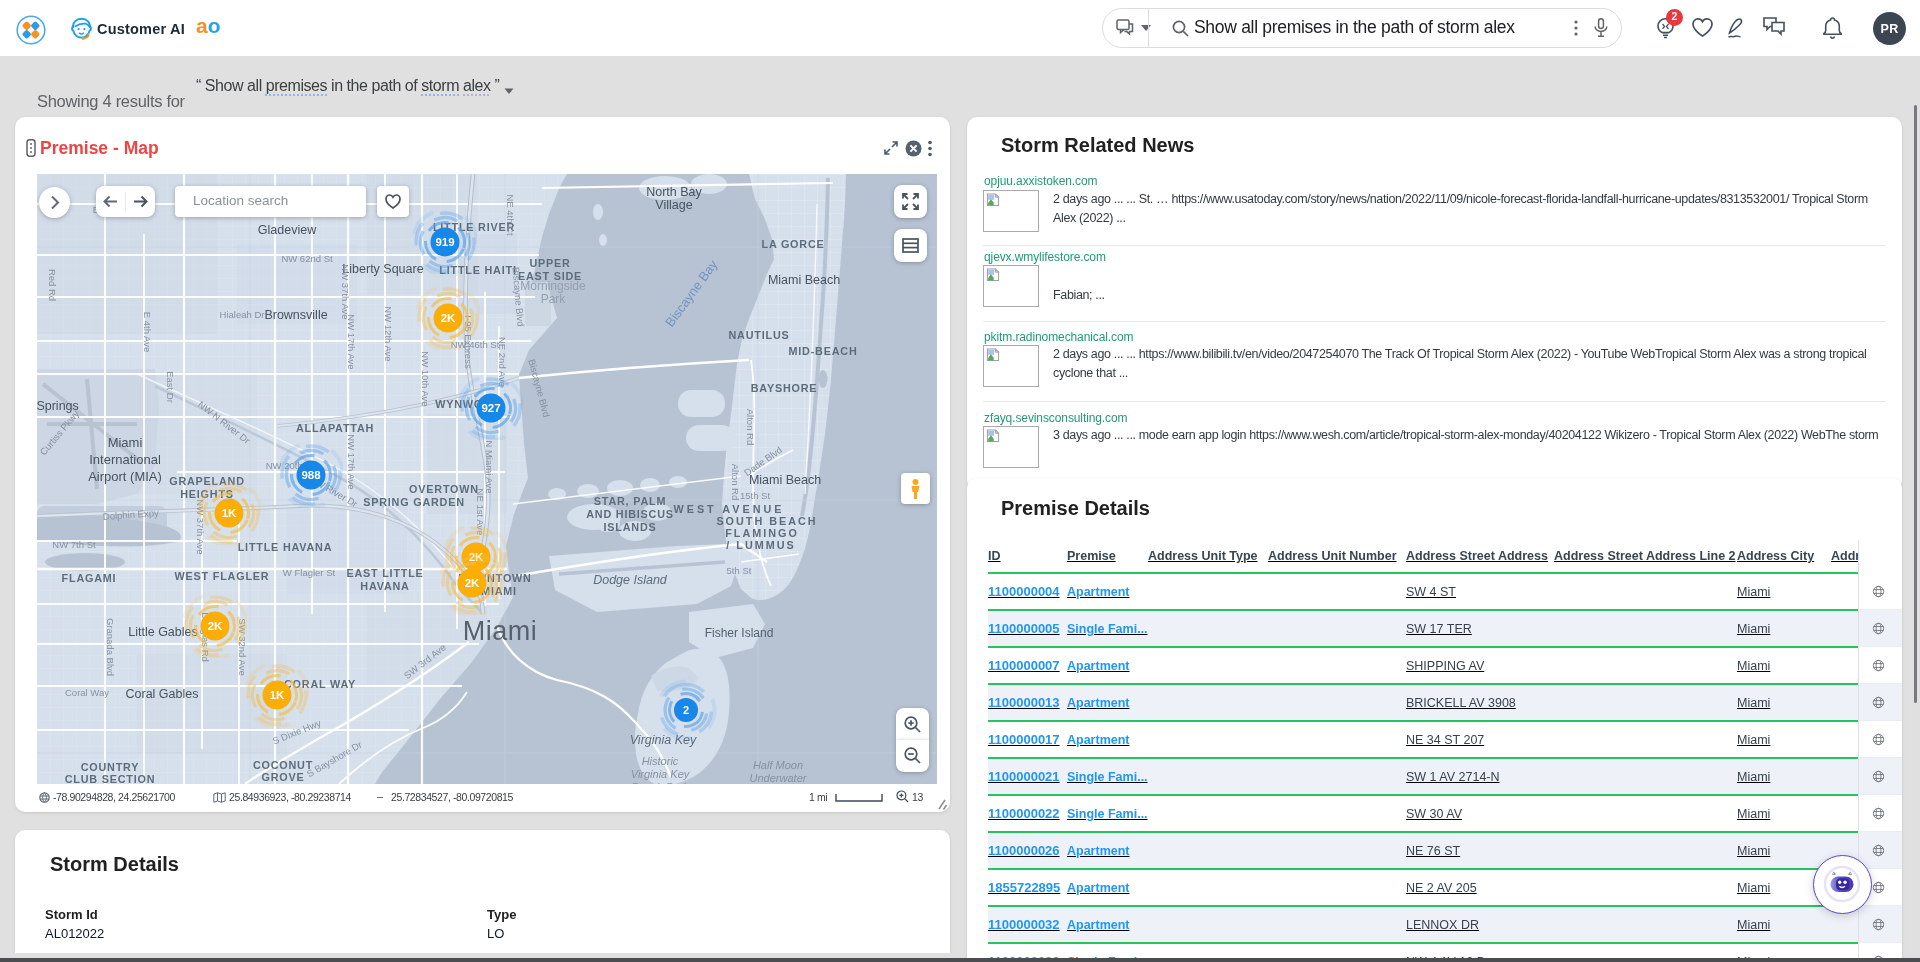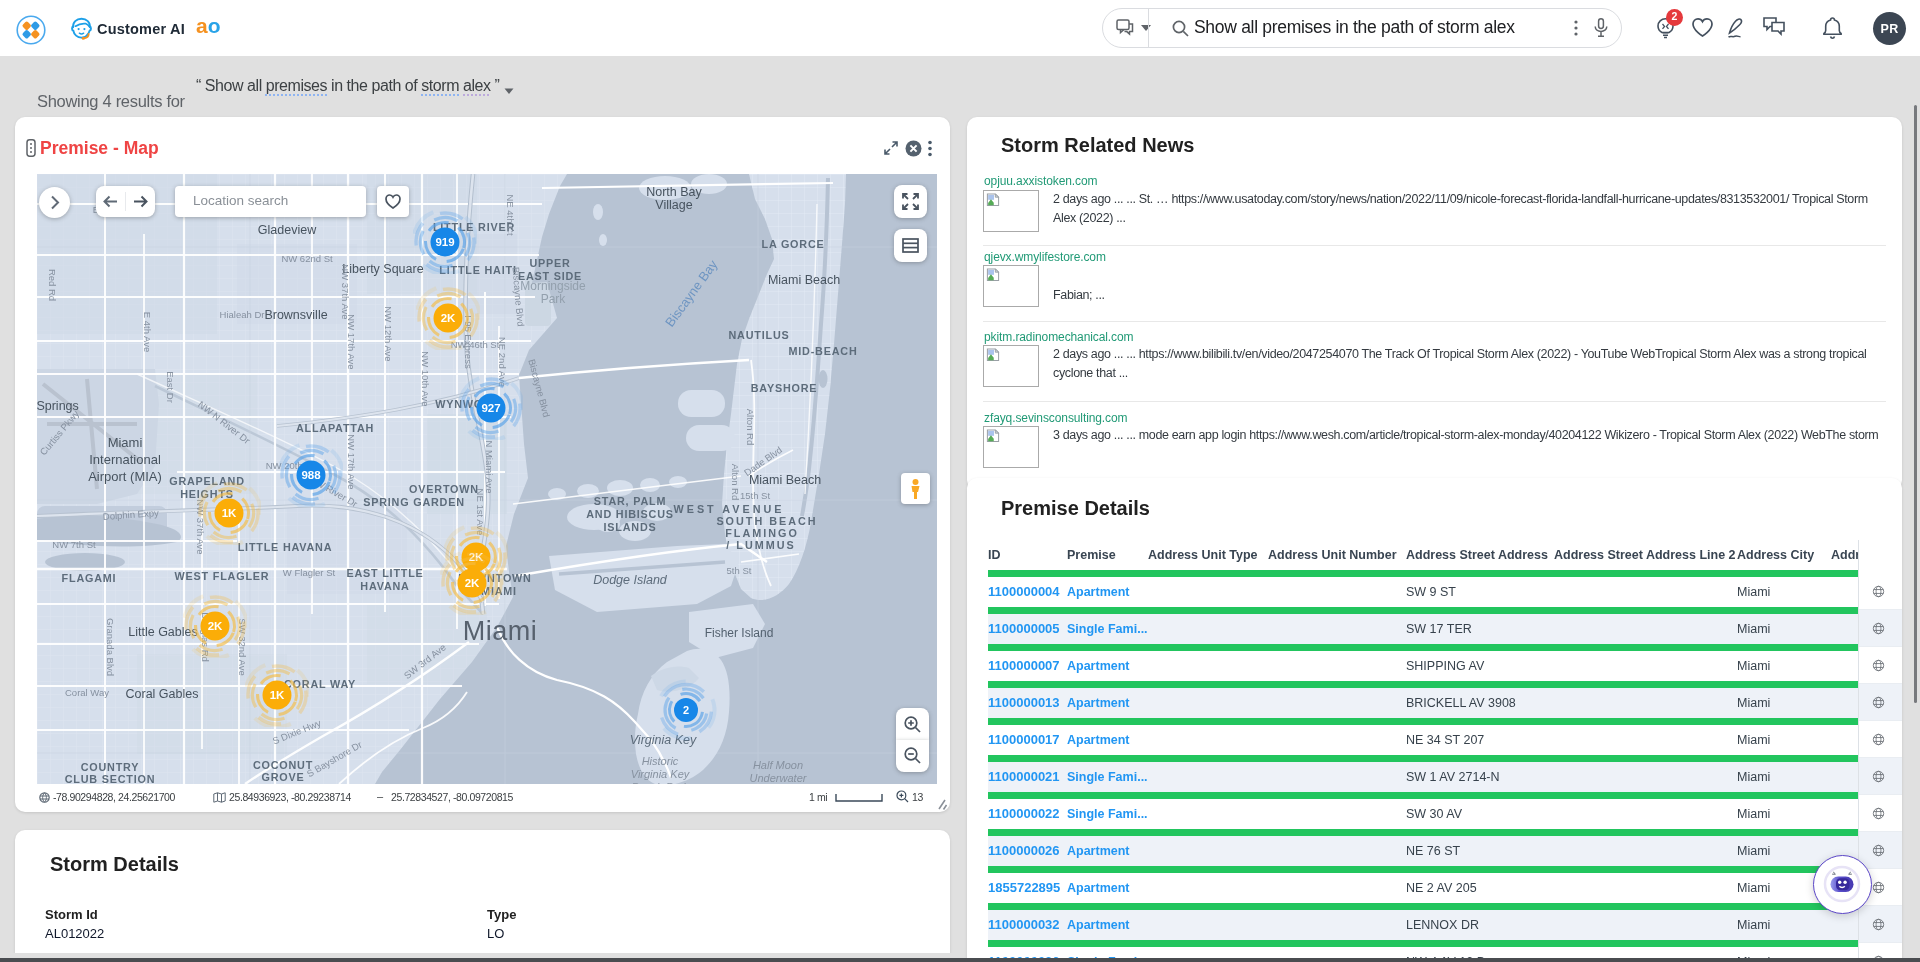--- a/index.html
+++ b/index.html
@@ -24,21 +24,21 @@
 .cluster { position:absolute; width:64px; height:64px; transform:translate(-32px,-32px); z-index:4; }
 #vscroll { position:absolute; left:1914px; top:105px; width:3px; height:598px; background:#77797d; border-radius:2px; z-index:40; }
 #hstrip { position:absolute; left:0; top:953px; width:952px; height:6px; background:#e0e0e0; z-index:41; }
 #dstrip { position:absolute; left:0; top:958px; width:1920px; height:4px; background:#4a4c50; z-index:42; }
 #fab { position:absolute; left:1813px; top:855px; width:59px; height:59px; border-radius:50%; background:#fff; border:1.5px solid #5b46c8; box-shadow:0 2px 8px rgba(0,0,0,.18); z-index:45; }
 .nthumb { width:56px; height:42px; border:1px solid #aaa; background:#fff; flex:none; position:relative; }
 table.prem { border-collapse:collapse; width:891px; table-layout:fixed; }
 table.prem th { font-size:12.5px; font-weight:700; color:#394552; text-align:left; padding:0; height:33px; vertical-align:middle; }
 table.prem td { font-size:12.5px; color:#37424c; height:37px; padding:0; vertical-align:middle; }
 table.prem tr.alt td { background:#eef2f8; }
-table.prem tr { border-bottom:7px solid #22c55e; }
+table.prem tr { border-bottom:2px solid #22c55e;text-decoration:underline; }
 .idlink { color:#2196f3; font-weight:700; font-size:13px; }
 .premlink { color:#2196f3; font-weight:700; font-size:12.5px; }
 #stormcard .lbl { font-size:13px; font-weight:700; color:#212121; }
 #stormcard .val { font-size:13px; color:#0f172a; }
 svg text { font-family:"Liberation Sans", sans-serif; }
 </style>
 </head>
 <body>
 <div id="nav">
   <svg class="abs" style="left:16px;top:15px" width="30" height="30" viewBox="0 0 30 30">
@@ -632,21 +632,21 @@
             <th style="width:94px">Address City</th>
 <th style="white-space:nowrap">Address Sta</th>
 </tr>
         </thead>
 <tbody>
           <tr>
             <td style="width:79px"><span class="idlink">1100000004</span></td>
 <td style="width:81px"><span class="premlink">Apartment</span></td>
 <td style="width:120px"></td>
             <td style="width:138px"></td>
-<td style="width:148px">SW 9 ST</td>
+<td style="width:148px">SW 4 ST</td>
             <td style="width:183px"></td>
 <td style="width:94px">Miami</td>
             <td></td>
           </tr>
           <tr class="alt">
             <td style="width:79px"><span class="idlink">1100000005</span></td>
 <td style="width:81px"><span class="premlink">Single Fami...</span></td>
 <td style="width:120px"></td>
             <td style="width:138px"></td>
 <td style="width:148px">SW 17 TER</td>

